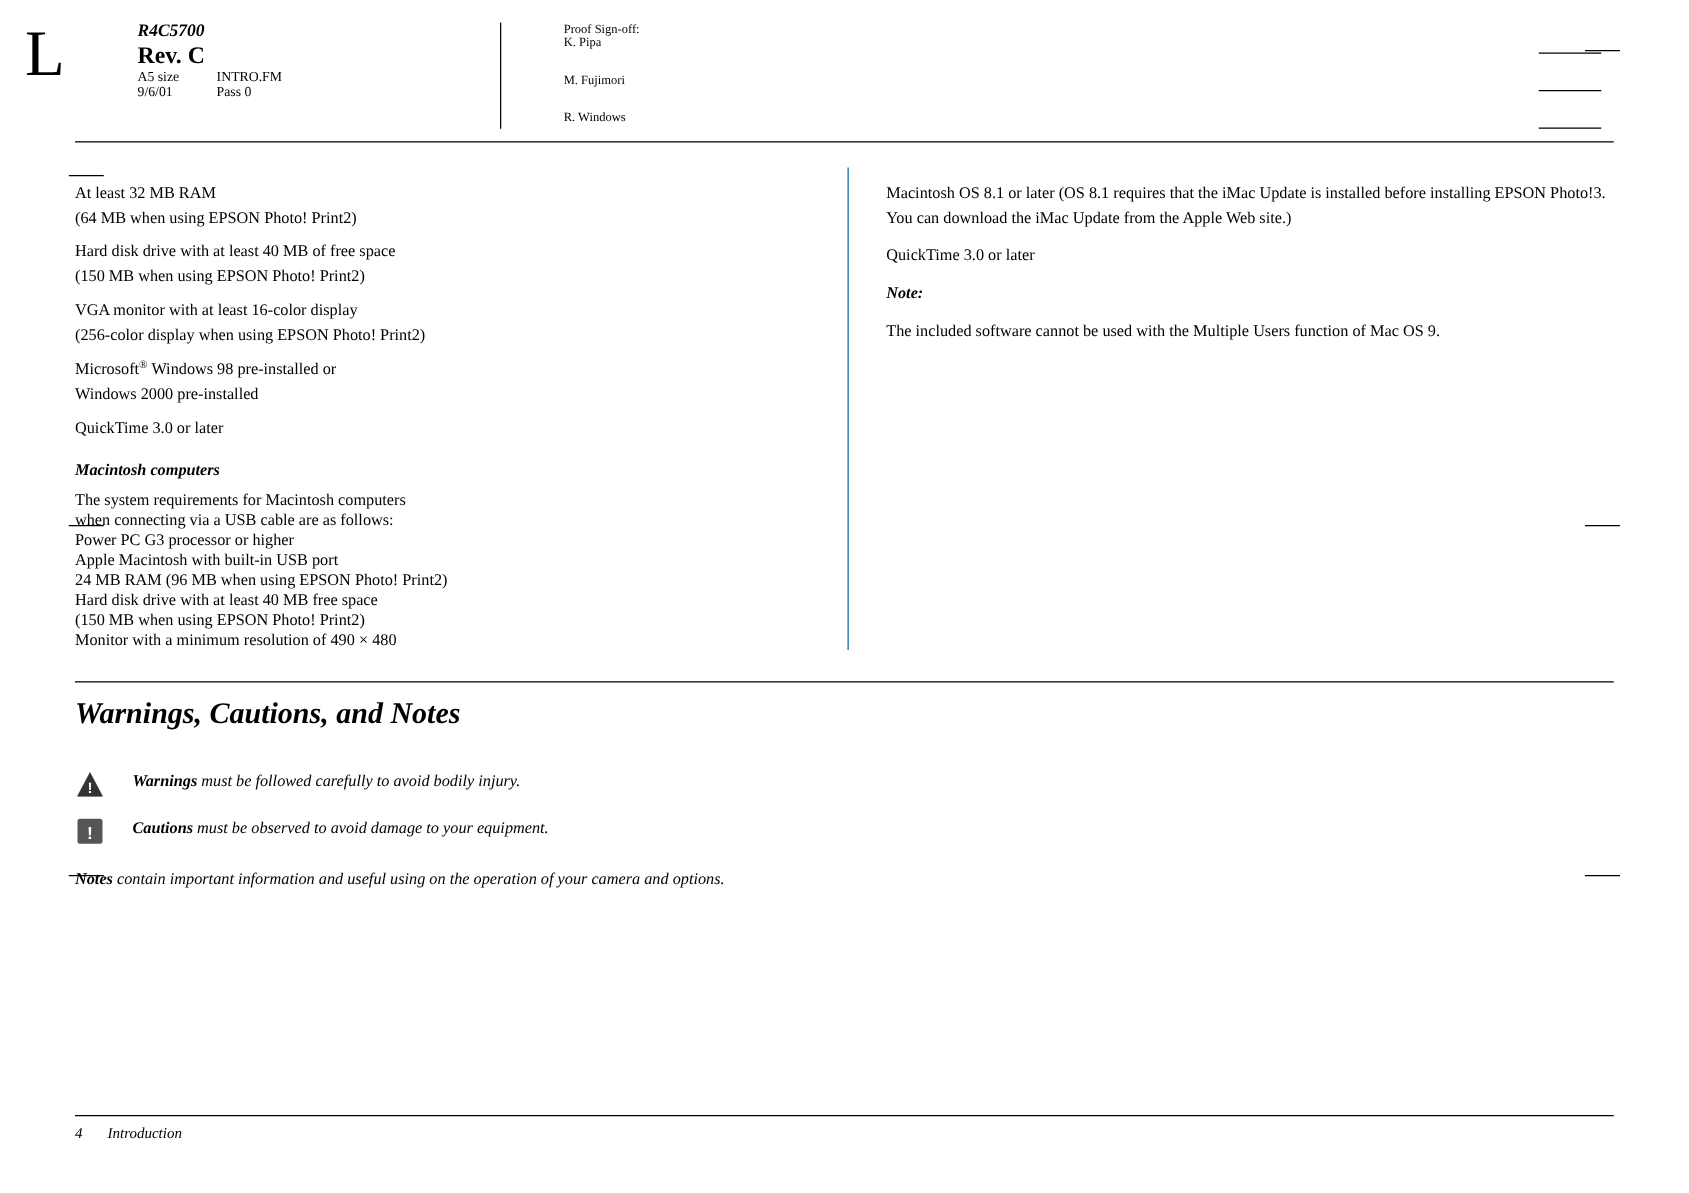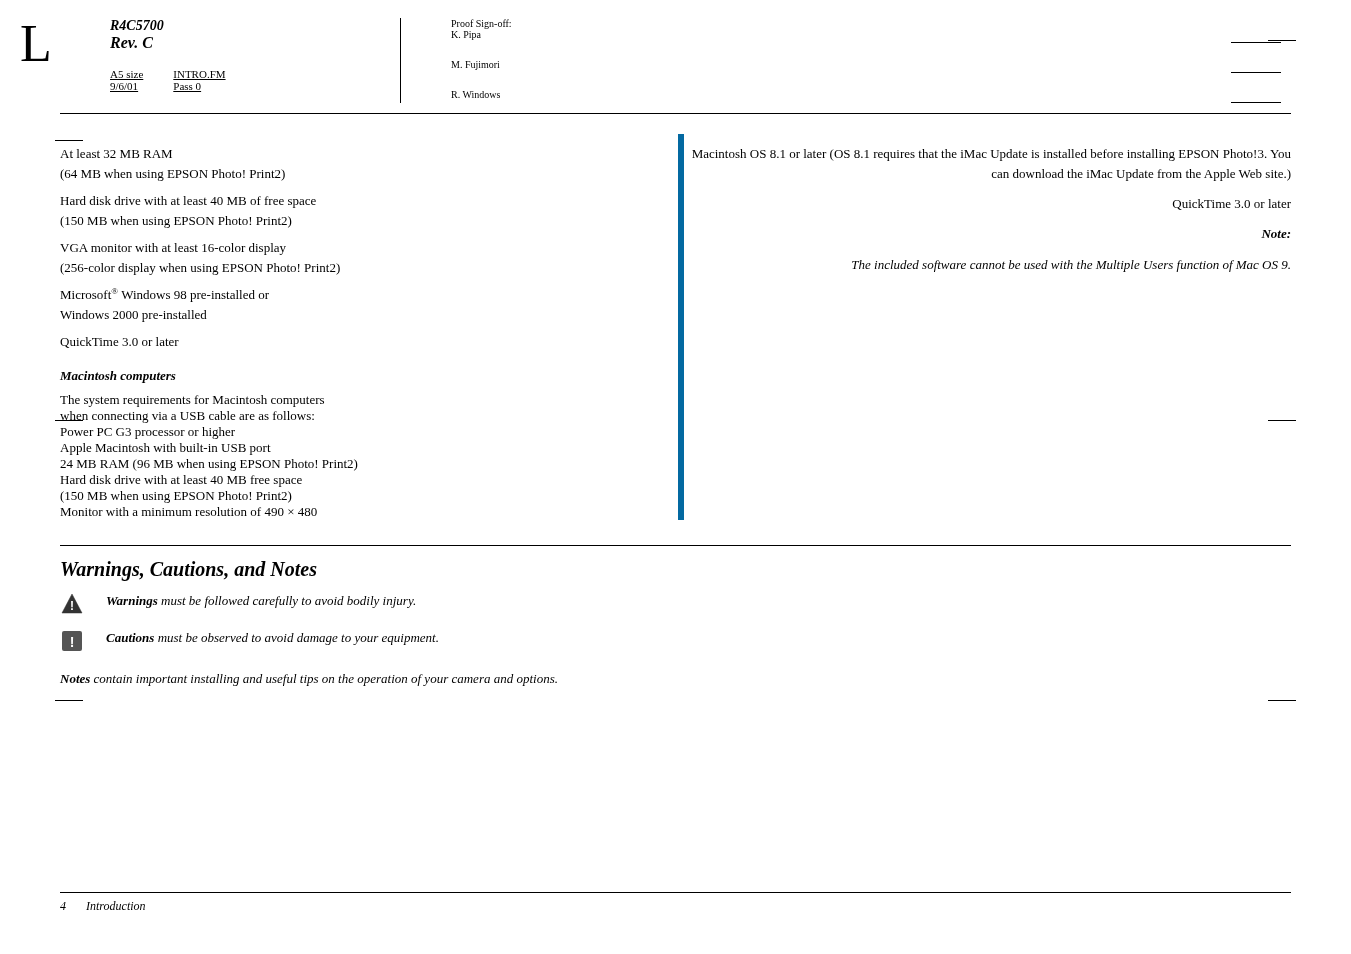--- a/index.html
+++ b/index.html
@@ -34,30 +34,28 @@
     }
 
     .header-left .model {
       font-weight: bold;
       font-style: italic;
       font-size: 14px;
     }
 
     .header-left .rev {
       font-weight: bold;
-      font-style: italic;
-      font-size: 16px;
+      font-size: 19px;
     }
 
     .header-left .meta {
       font-size: 11px;
-      margin-top: 16px;
+      margin-top: 0;
       display: flex;
       gap: 30px;
-      text-decoration: underline;
     }
 
     .header-divider {
       width: 1px;
       background: #000;
       margin: 0 20px;
       align-self: stretch;
       min-height: 70px;
     }
 
@@ -105,23 +103,23 @@
     }
 
     .left-col {
       width: 50%;
       padding-right: 30px;
       padding-top: 10px;
     }
 
     .right-col {
       width: 50%;
+      padding-left: 30px;
       padding-top: 10px;
-      border-left: 6px solid #0369a1;
-      text-align: right;
+      border-left: 1px solid #0369a1;
     }
 
     .content-block {
       margin-bottom: 10px;
     }
 
     .content-block p {
       font-size: 13px;
       line-height: 1.5;
       margin-bottom: 8px;
@@ -145,42 +143,41 @@
       line-height: 1.55;
       margin-bottom: 10px;
     }
 
     .note-label {
       font-style: italic;
       font-weight: bold;
     }
 
     .note-text {
-      font-style: italic;
       font-size: 13px;
       line-height: 1.5;
     }
 
     
     .wcn-section {
       padding: 0 60px;
       margin-top: 5px;
     }
 
     .wcn-divider {
       border: none;
       border-top: 1px solid #000;
       margin-bottom: 12px;
     }
 
     .wcn-title {
       font-style: italic;
-      font-size: 20px;
-      font-weight: bold;
-      margin-bottom: 10px;
+      font-size: 24px;
+      font-weight: bold;
+      margin-bottom: 30px;
     }
 
     .wcn-items {
       display: flex;
       flex-direction: column;
       gap: 12px;
     }
 
     .wcn-item {
       display: flex;
@@ -360,21 +357,21 @@
             <rect x="2" y="2" width="20" height="20" fill="#555" rx="2"></rect>
             <text x="12" y="18" text-anchor="middle" fill="white" font-size="14" font-weight="bold" font-family="Arial">!</text>
           </svg>
         </div>
         <div class="wcn-text">
           <strong>Cautions</strong><span> must be observed to avoid damage to your equipment.</span>
         </div>
       </div>
 
       <div class="wcn-note-text">
-        <strong>Notes</strong><span> contain important installing and useful tips on the operation of your camera and options.</span>
+        <strong>Notes</strong><span> contain important information and useful using on the operation of your camera and options.</span>
       </div>
 
     </div>
   </div>
 
   <div class="footer">
     <span class="footer-page">4</span>
     <span class="footer-title">Introduction</span>
   </div>
 

